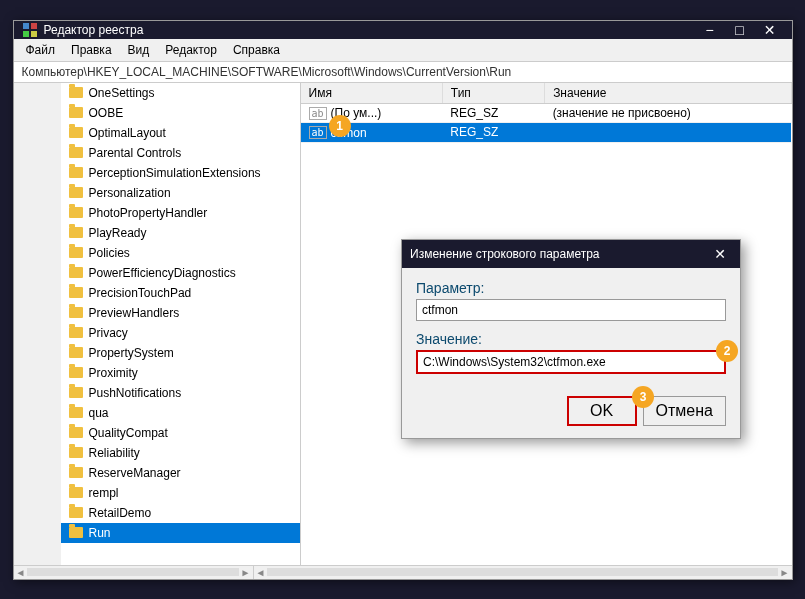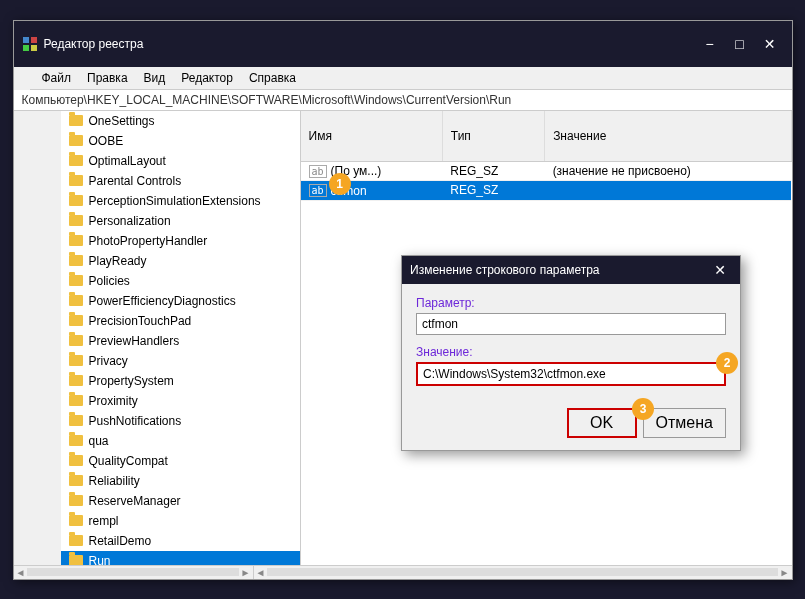--- a/index.html
+++ b/index.html
@@ -22,21 +22,21 @@
       box-shadow: 2px 2px 10px rgba(0,0,0,0.5);
       display: flex;
       flex-direction: column;
     }
     .title-bar {
       background: #1a1a2e;
       color: white;
       display: flex;
       align-items: center;
       padding: 0 8px;
-      height: 46px;
+      height: 18px;
       flex-shrink: 0;
     }
     .title-bar-icon {
       width: 16px;
       height: 16px;
       margin-right: 6px;
       display: flex;
       align-items: center;
       justify-content: center;
     }
@@ -60,21 +60,20 @@
       display: flex;
       align-items: center;
       justify-content: center;
     }
     .menu-bar {
       background: #f0f0f0;
       display: flex;
       padding: 2px 4px;
       border-bottom: 1px solid #ccc;
       flex-shrink: 0;
-      margin-left: 16px;
     }
     .menu-item {
       padding: 2px 8px;
       cursor: pointer;
       font-size: 12px;
     }
     .address-bar {
       background: white;
       border-bottom: 1px solid #ccc;
       padding: 3px 8px;
@@ -137,21 +136,21 @@
       position: relative;
     }
     .right-panel table {
       width: 100%;
       border-collapse: collapse;
     }
     .right-panel th {
       background: #f0f0f0;
       border-bottom: 1px solid #ccc;
       border-right: 1px solid #ddd;
-      padding: 18px 8px;
+      padding: 3px 8px;
       text-align: left;
       font-weight: normal;
       font-size: 12px;
       position: sticky;
       top: 0;
     }
     .right-panel td {
       padding: 2px 8px;
       font-size: 12px;
       border-bottom: 1px solid #f0f0f0;
@@ -213,23 +212,23 @@
       cursor: pointer;
       font-size: 14px;
       display: flex;
       align-items: center;
       justify-content: center;
     }
     .dialog-body {
       padding: 12px 14px;
     }
     .dialog-field-label {
-      font-size: 12px;
+      font-size: 14px;
       margin-bottom: 3px;
-      color: #6d28d9;
+      color: #0c4a6e;
     }
     .dialog-input {
       width: 100%;
       border: 1px solid #999;
       padding: 3px 5px;
       font-size: 12px;
       background: white;
       outline: none;
       margin-bottom: 10px;
     }

